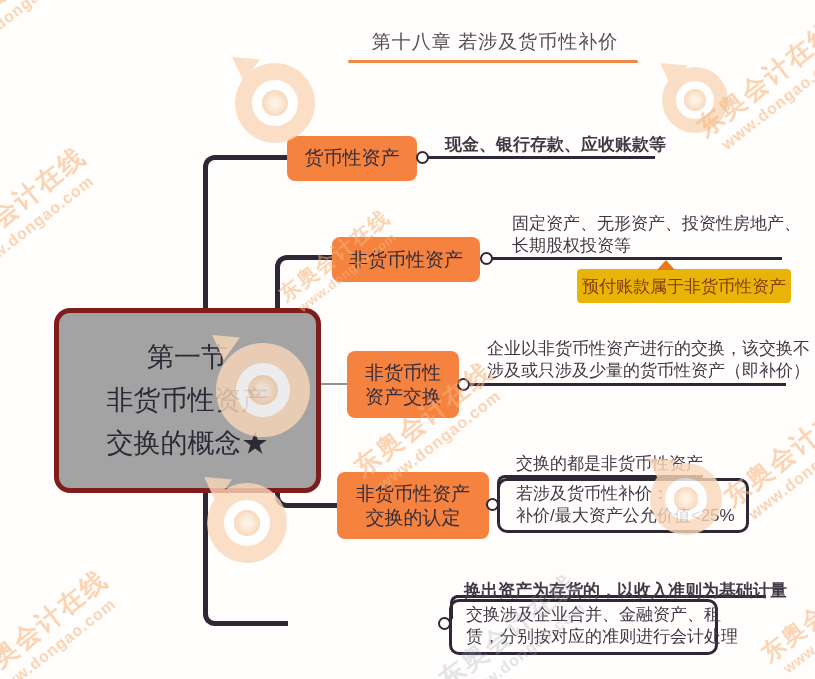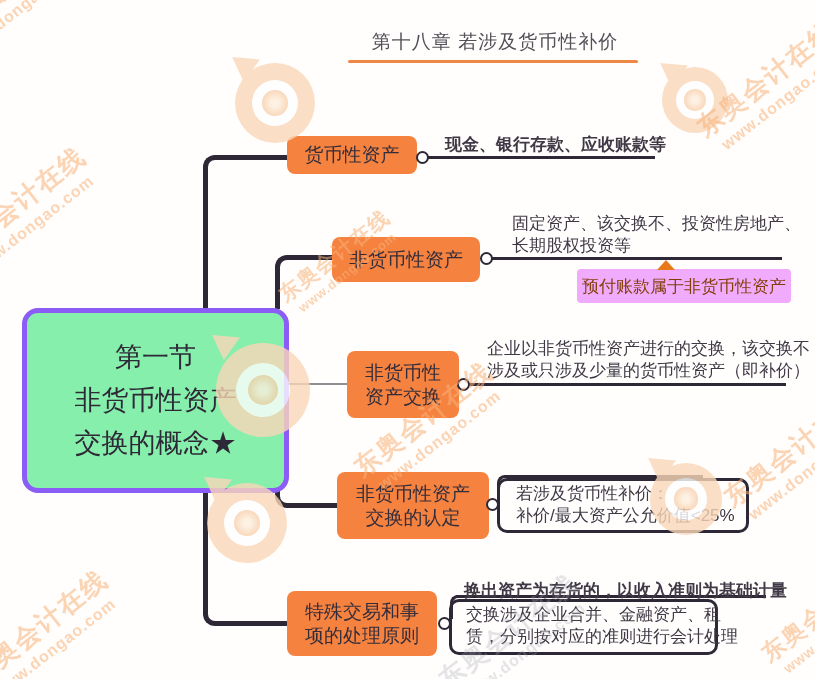--- a/index.html
+++ b/index.html
@@ -10,29 +10,29 @@
   .uline   { background:#2e2836; height:3px; z-index:2; }
   .thin    { background:#8f8f94; height:2px; z-index:2; }
   .trunk-up   { border-left:5px solid #2e2836; border-top:5px solid #2e2836; border-top-left-radius:12px; z-index:2; }
   .trunk-down { border-left:5px solid #2e2836; border-bottom:5px solid #2e2836; border-bottom-left-radius:12px; z-index:2; }
   .elbow  { border-left:3px solid #2e2836; border-top:3px solid #2e2836; border-top-left-radius:8px; z-index:2; }
 
   
   .node { background:#f5823f; border-radius:8px; color:#332d3b; font-size:19px; font-weight:500;
           display:flex; align-items:center; justify-content:center; text-align:center;
           white-space:pre-line; line-height:24px; z-index:3; }
-  .root { background:#86efac; border:5px solid #8b5cf6; border-radius:16px; color:#2e2936;
+  .root { background:#a3a3a3; border:5px solid #7f1d1d; border-radius:16px; color:#2e2936;
           font-size:27px; font-weight:500; line-height:43px; display:flex; align-items:center;
-          justify-content:center; text-align:center; white-space:pre-line; z-index:3; }
+          justify-content:center; text-align:center; white-space:pre-line; z-index:3;margin-left:32px; }
   .circle { width:13px; height:13px; border:2px solid #2e2836; border-radius:50%; background:#ffffff; z-index:4; }
 
   .note { color:#3f3845; font-size:17px; line-height:22px; white-space:pre-line; z-index:3; }
   .bbox { border:3px solid #2e2836; border-radius:10px; z-index:2; }
 
-  .callout { background:#f0abfc; border-radius:4px; color:#823e08; font-size:17px;
+  .callout { background:#eab308; border-radius:4px; color:#823e08; font-size:17px;
              display:flex; align-items:center; justify-content:center; z-index:3; }
   .callout .tri { position:absolute; top:-9px; left:80px; width:0; height:0;
                   border-left:9px solid transparent; border-right:9px solid transparent;
                   border-bottom:10px solid #e8791b; }
 
   .title { text-align:center; font-size:19px; font-weight:500; color:#555058; letter-spacing:1px; z-index:3; }
   .title-rule { background:#f08845; height:3px; border-radius:2px; z-index:3; }
 
   
   .wm { transform:rotate(-38deg); color:rgba(247,176,120,0.55); font-weight:bold;
@@ -61,53 +61,52 @@
   <div class="abs trunk-up" style="left:203px; top:155px; width:85px; height:154px;"></div>
   <div class="abs trunk-up" style="left:275px; top:255px; width:58px; height:54px;"></div>
   <div class="abs thin" style="left:289px; top:383px; width:58px;"></div>
   <div class="abs trunk-down" style="left:275px; top:490px; width:63px; height:18px;"></div>
   <div class="abs trunk-down" style="left:203px; top:490px; width:85px; height:136px;"></div>
 
   <div class="abs root" style="left:22px; top:308px; width:267px; height:185px;">第一节
 非货币性资产
 交换的概念★</div>
 
-  <div class="abs node" style="left:287px; top:136px; width:130px; height:38px;">货币性资产</div>
+  <div class="abs node" style="left:287px; top:136px; width:130px; height:45px;font-family:Liberation Mono, monospace;">货币性资产</div>
   <div class="abs circle" style="left:416px; top:151px;"></div>
   <div class="abs uline" style="left:421px; top:156px; width:234px;"></div>
   <div class="abs note" style="left:445px; top:134px;font-weight:bold;">现金、银行存款、应收账款等</div>
 
   <div class="abs node" style="left:332px; top:237px; width:148px; height:45px;">非货币性资产</div>
   <div class="abs circle" style="left:480px; top:252px;"></div>
   <div class="abs uline" style="left:485px; top:257px; width:297px;"></div>
-  <div class="abs note" style="left:512px; top:213px;">固定资产、该交换不、投资性房地产、
+  <div class="abs note" style="left:512px; top:213px;">固定资产、无形资产、投资性房地产、
 长期股权投资等</div>
   <div class="abs callout" style="left:577px; top:269px; width:214px; height:34px;">
     <span class="tri"></span>
     <span>预付账款属于非货币性资产</span>
   </div>
 
   <div class="abs node" style="left:347px; top:351px; width:112px; height:67px;">非货币性
 资产交换</div>
   <div class="abs circle" style="left:457px; top:378px;"></div>
   <div class="abs uline" style="left:462px; top:383px; width:324px;"></div>
   <div class="abs note" style="left:487px; top:338px;font-family:Liberation Serif, serif;">企业以非货币性资产进行的交换，该交换不
 涉及或只涉及少量的货币性资产（即补价）</div>
 
   <div class="abs node" style="left:337px; top:472px; width:152px; height:67px;">非货币性资产
 交换的认定</div>
   <div class="abs circle" style="left:486px; top:498px;"></div>
   <div class="abs elbow" style="left:497px; top:475px; width:10px; height:25px;"></div>
   <div class="abs uline" style="left:504px; top:475px; width:199px;"></div>
+  <div class="abs note" style="left:516px; top:453px;">交换的都是非货币性资产</div>
   <div class="abs bbox" style="left:497px; top:478px; width:252px; height:55px;"></div>
   <div class="abs note" style="left:516px; top:483px;">若涉及货币性补价：
 补价/最大资产公允价值&lt;25%</div>
 
-  <div class="abs node" style="left:287px; top:591px; width:150px; height:65px;">特殊交易和事
-项的处理原则</div>
   <div class="abs circle" style="left:438px; top:617px;"></div>
   <div class="abs elbow" style="left:450px; top:595px; width:10px; height:24px;"></div>
   <div class="abs uline" style="left:456px; top:595px; width:310px;"></div>
   <div class="abs note" style="left:464px; top:580px;font-weight:bold;">换出资产为存货的，以收入准则为基础计量</div>
   <div class="abs bbox" style="left:449px; top:599px; width:269px; height:56px;"></div>
   <div class="abs note" style="left:466px; top:604px;">交换涉及企业合并、金融资产、租
 赁，分别按对应的准则进行会计处理</div>
 
   <div class="abs logo" style="left:235px; top:63px; width:80px; height:80px;">
     <div class="ring"></div>

